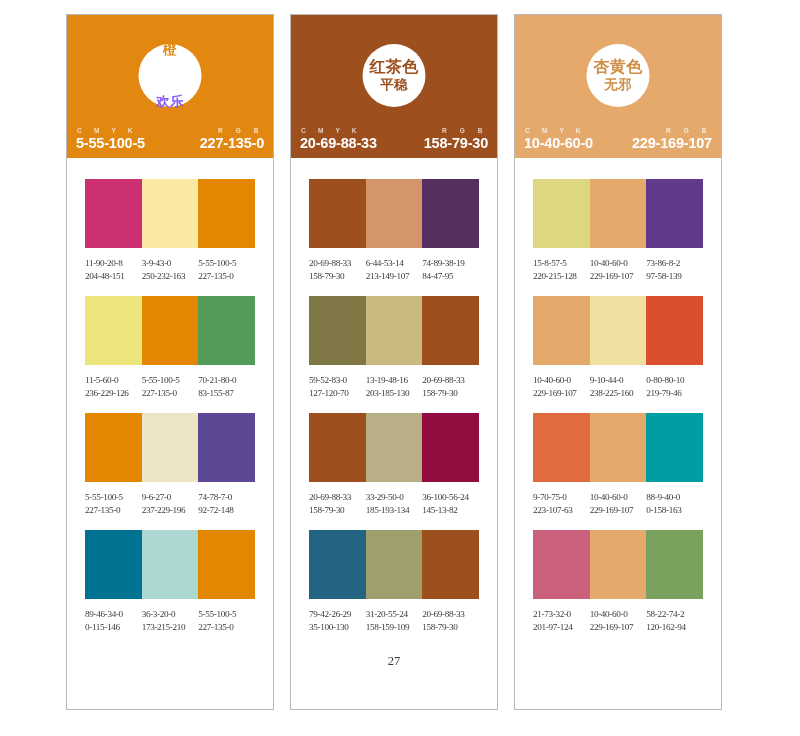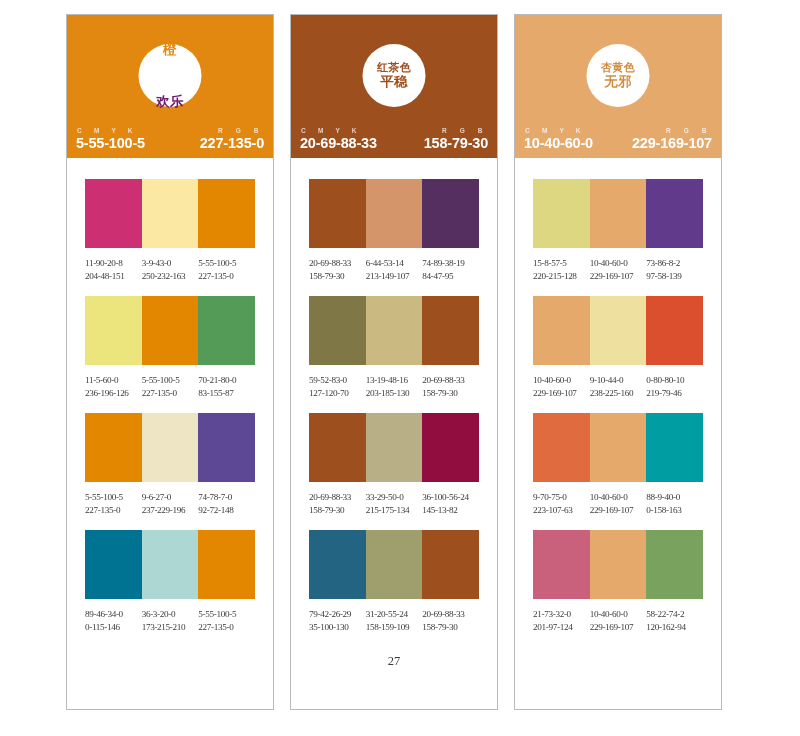--- a/index.html
+++ b/index.html
@@ -57,21 +57,21 @@
     align-items: center;
     justify-content: center;
     line-height: 1.18;
   }
   .badge-line {
     font-size: 13.5px;
     font-weight: bold;
     letter-spacing: 0.3px;
     white-space: nowrap;
   }
-  .badge-line.small { font-size: 11px; }
+  .badge-line.small { font-size: 16px; }
 
   .header-codes {
     position: absolute;
     left: 0;
     right: 0;
     bottom: 7px;
     padding: 0 9px;
     box-sizing: border-box;
     display: flex;
     justify-content: space-between;
@@ -140,21 +140,21 @@
 </style>
 </head>
 <body>
 
 <div class="page">
   <div class="cards" id="cards-root">
       <div class="card">
         <div class="card-header" style="background: rgb(226, 135, 15);">
           <div class="badge">
             <div class="badge-line" style="color: rgb(226, 135, 15);">橙</div>
-            <div class="badge-line" style="color: #701a75; margin-top: 36px;">欢乐</div>
+            <div class="badge-line" style="color: #8b5cf6; margin-top: 36px;">欢乐</div>
           </div>
           <div class="header-codes">
             <div class="code-block cmyk">
               <div class="code-letters">C M Y K</div>
               <div class="code-value">5-55-100-5</div>
             </div>
             <div class="code-block rgb">
               <div class="code-letters rgb-letters">R G B</div>
               <div class="code-value">227-135-0</div>
             </div>
@@ -184,21 +184,21 @@
           </div>
           <div class="row">
             <div class="swatches">
               <div class="swatch" style="background: rgb(236, 229, 126);"></div>
               <div class="swatch" style="background: rgb(227, 135, 0);"></div>
               <div class="swatch" style="background: rgb(83, 155, 87);"></div>
             </div>
             <div class="labels">
               <div class="label-cell">
                 <div class="label-line">11-5-60-0</div>
-                <div class="label-line">236-196-126</div>
+                <div class="label-line">236-229-126</div>
               </div>
               <div class="label-cell">
                 <div class="label-line">5-55-100-5</div>
                 <div class="label-line">227-135-0</div>
               </div>
               <div class="label-cell">
                 <div class="label-line">70-21-80-0</div>
                 <div class="label-line">83-155-87</div>
               </div>
             </div>
@@ -313,21 +313,21 @@
               <div class="swatch" style="background: rgb(185, 175, 134);"></div>
               <div class="swatch" style="background: rgb(145, 13, 64);"></div>
             </div>
             <div class="labels">
               <div class="label-cell">
                 <div class="label-line">20-69-88-33</div>
                 <div class="label-line">158-79-30</div>
               </div>
               <div class="label-cell">
                 <div class="label-line">33-29-50-0</div>
-                <div class="label-line">215-175-134</div>
+                <div class="label-line">185-193-134</div>
               </div>
               <div class="label-cell">
                 <div class="label-line">36-100-56-24</div>
                 <div class="label-line">145-13-82</div>
               </div>
             </div>
           </div>
           <div class="row">
             <div class="swatches">
               <div class="swatch" style="background: rgb(35, 100, 130);"></div>

